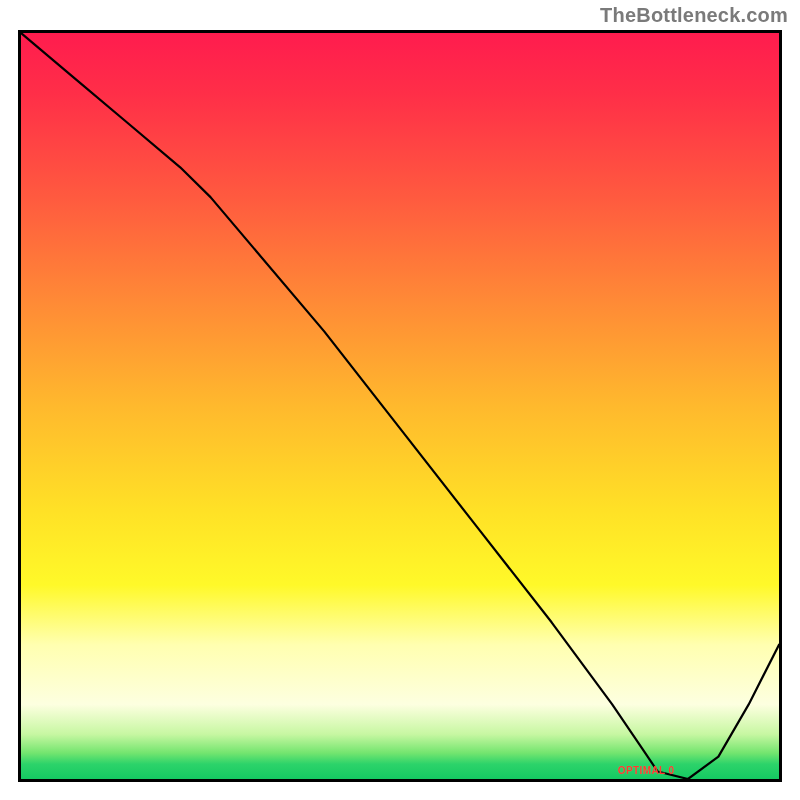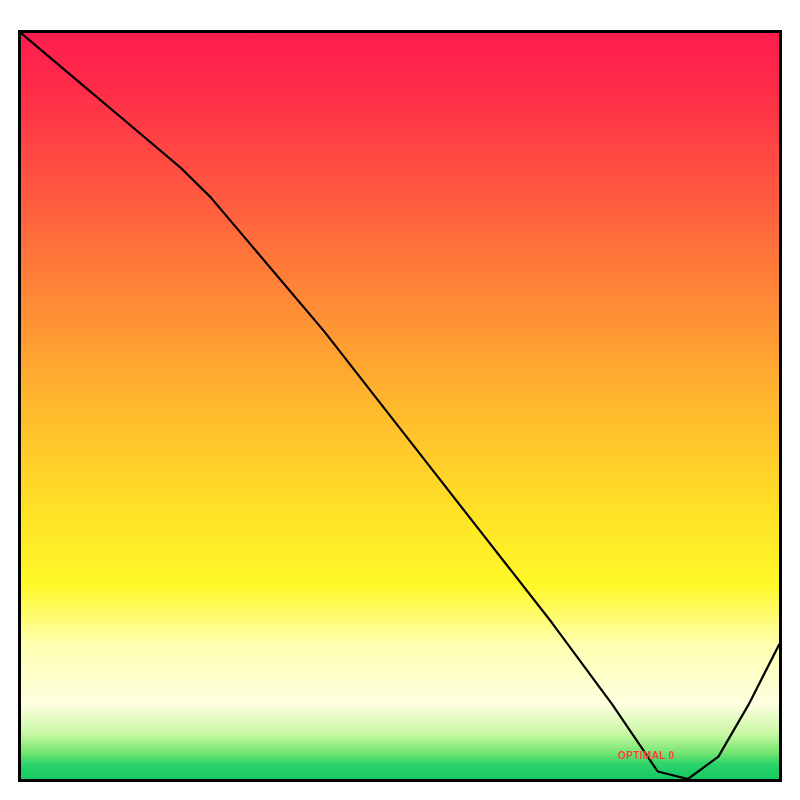--- a/index.html
+++ b/index.html
@@ -69,24 +69,25 @@
     letter-spacing: 0.4px;
     white-space: nowrap;
     text-shadow: 0 0 1px rgba(255,255,255,0.3);
   }
 </style>
 </head>
 <body>
 
 <div class="wrap">
 
+  <div class="attribution">TheBottleneck.com</div>
 
   <div class="plot-frame">
     <div class="gradient"></div>
 
     <svg class="curve" viewBox="0 0 758 746" preserveAspectRatio="none">
       <path id="curve-path" fill="none" stroke="#000" stroke-width="2.2" stroke-linejoin="round" stroke-linecap="round" d="M0.0 0.0 L53.1 44.8 L106.1 89.5 L159.2 134.3 L189.5 164.1 L227.4 208.9 L303.2 298.4 L379.0 395.4 L454.8 492.4 L530.6 589.3 L591.2 671.4 L621.6 716.2 L636.7 738.5 L667.0 746.0 L697.4 723.6 L727.7 671.4 L758.0 611.7"></path>
     </svg>
 
-    <div class="optimal-label" id="optimal-label" style="left: 596.72px; bottom: 18px;">OPTIMAL 0</div>
+    <div class="optimal-label" id="optimal-label" style="left: 596.72px; bottom: 3px;">OPTIMAL 0</div>
   </div>
 
 </div>
 
 </body></html>

